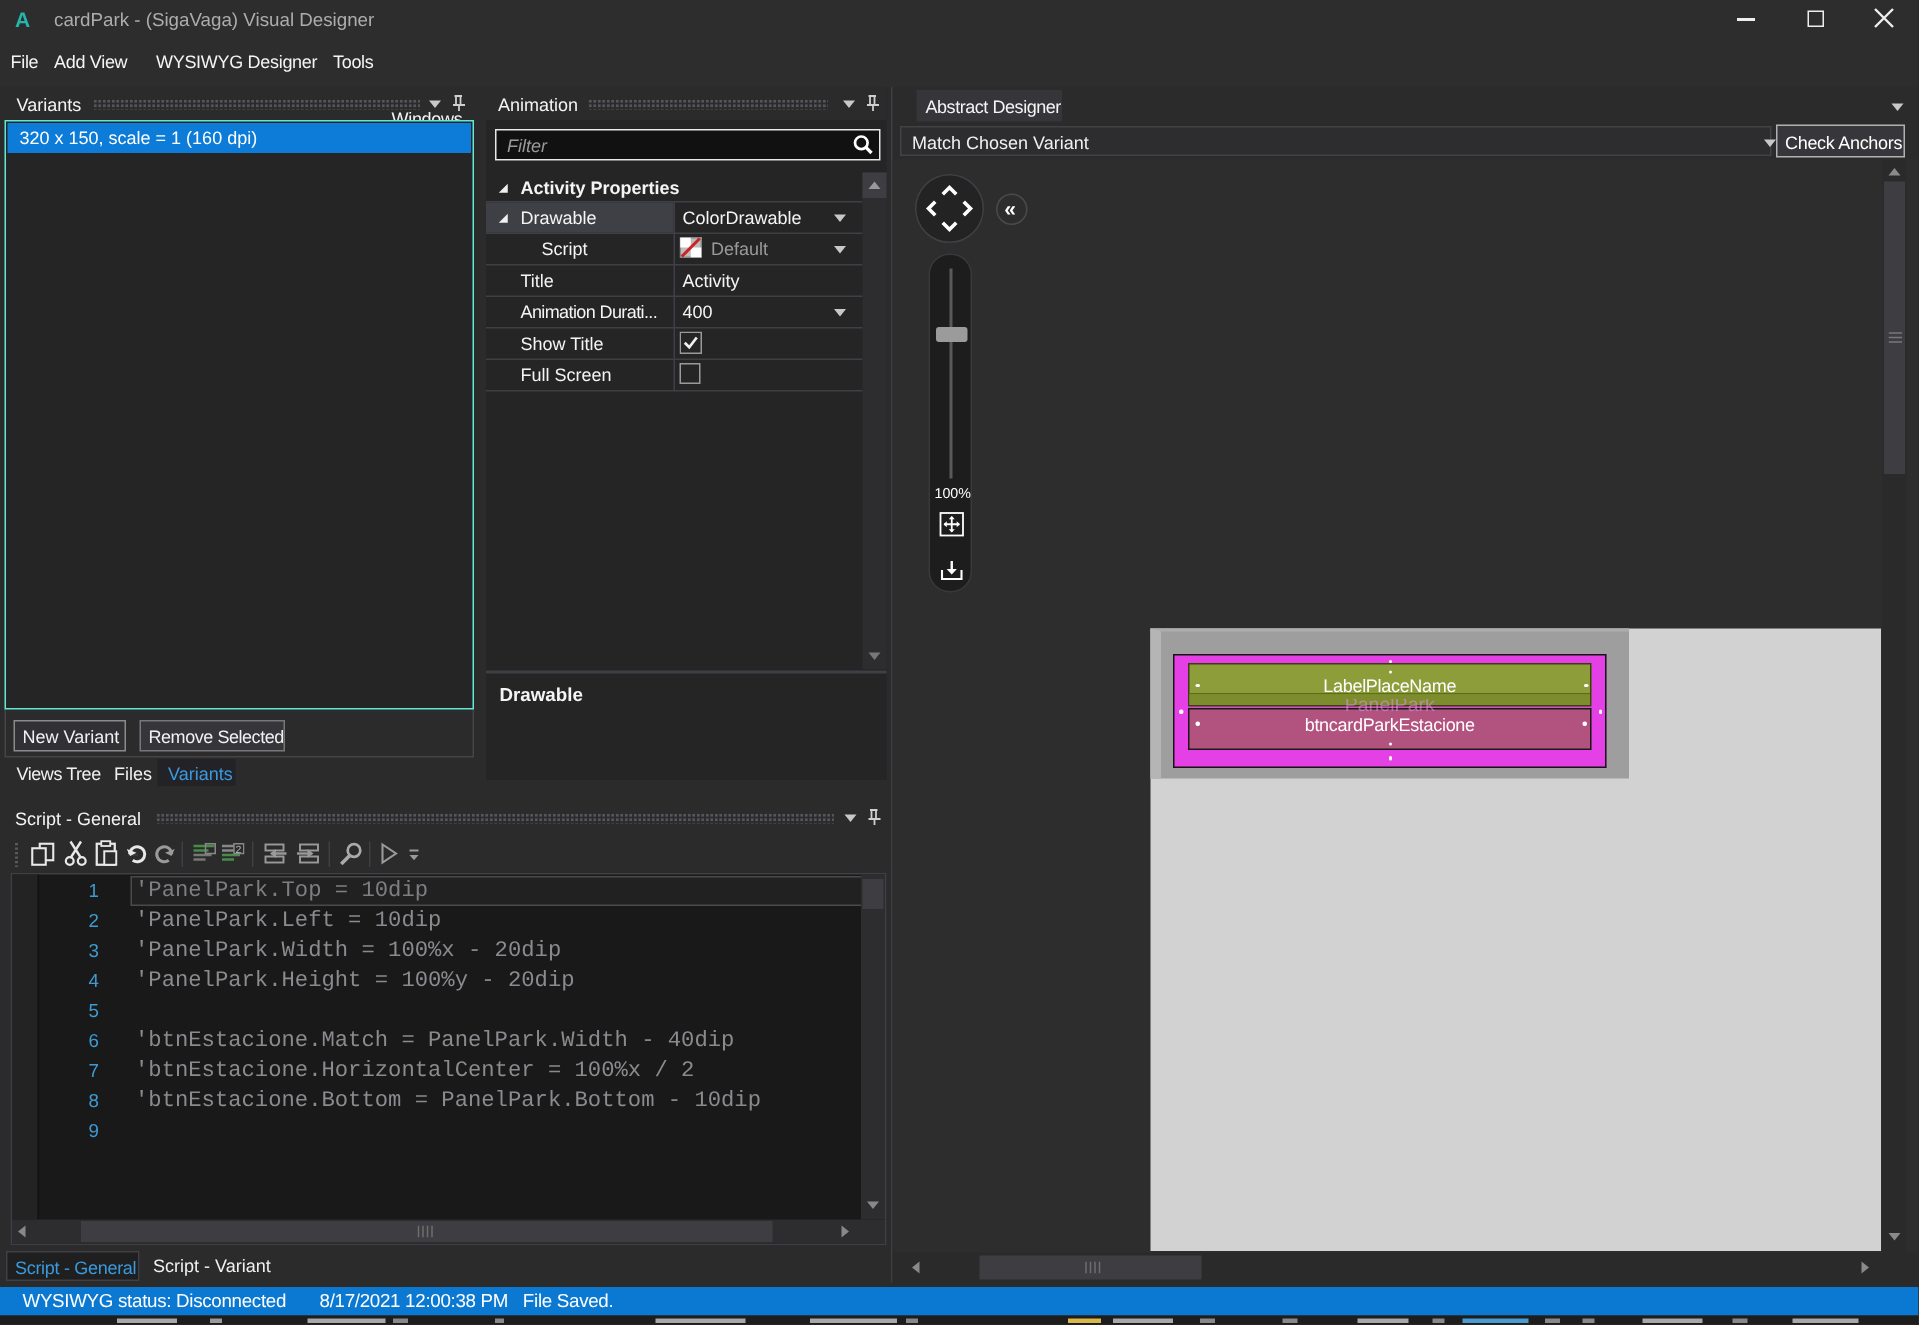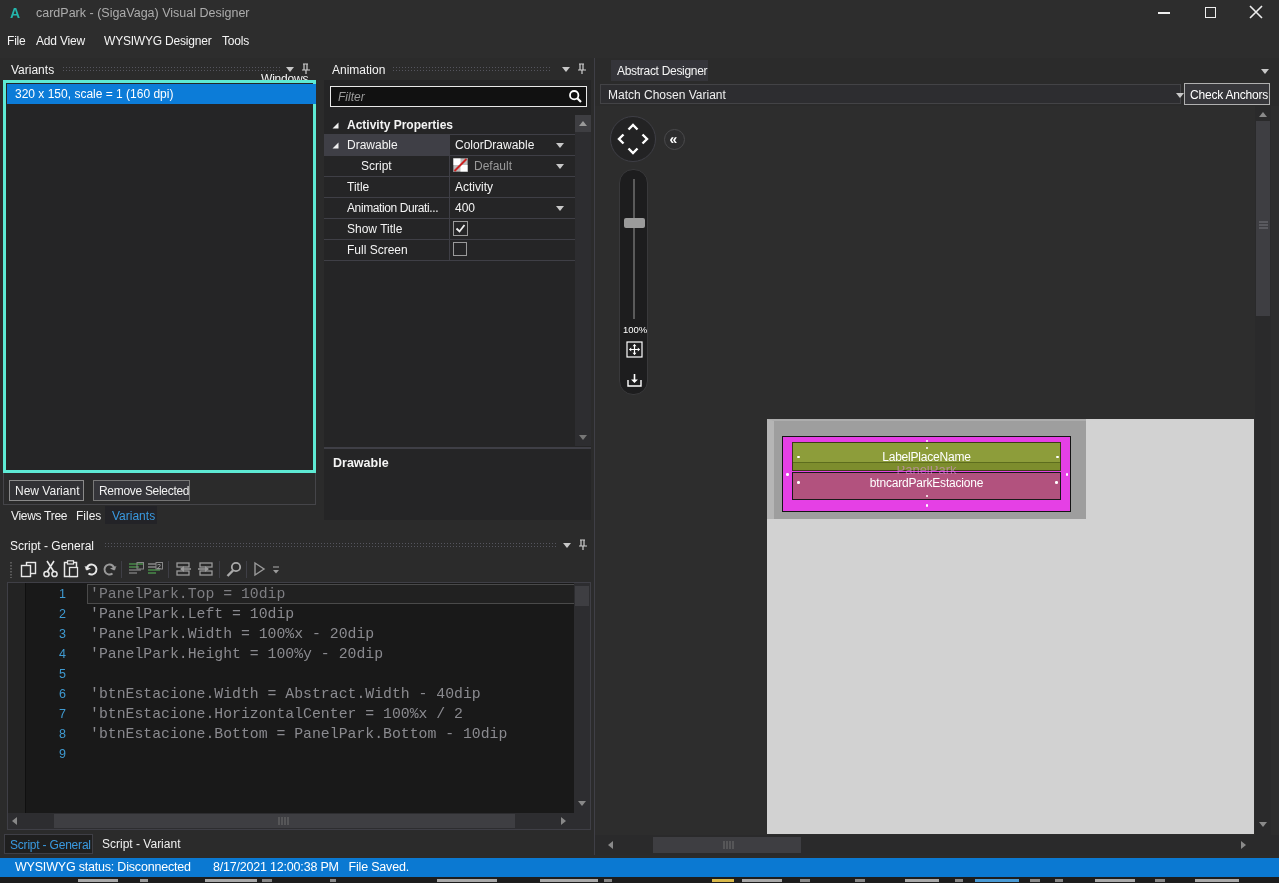--- a/index.html
+++ b/index.html
@@ -40,21 +40,21 @@
   <div class="abs" style="left:0;top:58px;width:319px;height:470px;">
     <span class="hdrtxt abs" style="left:11px;top:5px;">Variants</span>
     <div class="dots abs" style="left:62px;top:8px;width:218px;"></div>
     <div class="chev abs" style="left:286px;top:9px;"></div>
     <svg class="abs" style="left:301px;top:5px;" width="10" height="12">
       <path d="M2,1 h5 M3,1 v6 h3 v-6 M1,7 h8 M5,7 v4" stroke="#cfcfcf" stroke-width="1.2" fill="none"></path>
     </svg>
 
     <div class="abs" style="left:3px;top:22px;width:313px;height:425px;border:1px solid #454549;"></div>
 
-    <div class="abs" style="left:3px;top:22px;width:313px;height:393px;background:#252526;border:3px solid #5eead4;">
+    <div class="abs" style="left:3px;top:22px;width:313px;height:393px;background:#252526;border:1px solid #5eead4;">
       <div class="abs" style="left:1px;top:1px;width:309px;height:20px;background:#0c7cd8;">
         <span class="abs" style="left:8px;top:3px;font-size:12px;color:#fff;">320 x 150, scale = 1 (160 dpi)</span>
       </div>
     </div>
 
     <div class="abs" style="left:9px;top:422px;width:75px;height:21px;background:#313135;border:1px solid #8a8a8a;">
       <span class="abs" style="left:5px;top:3px;font-size:12px;">New Variant</span>
     </div>
     <div class="abs" style="left:93px;top:422px;width:97px;height:21px;background:#35353a;border:1px solid #777;">
       <span class="abs" style="left:5px;top:3px;font-size:12px;letter-spacing:-0.3px;">Remove Selected</span>
@@ -220,21 +220,21 @@
 <div class="abs" style="left:36px;top:4px;width:22px;text-align:right;font-size:12.5px;color:#3f9ad1;">1</div>
 <div class="abs" style="left:82px;top:1px;font-family:'Liberation Mono',monospace;font-size:14.8px;line-height:20px;color:#8a8a8f;white-space:pre;">'PanelPark.Top = 10dip</div>
 <div class="abs" style="left:36px;top:24px;width:22px;text-align:right;font-size:12.5px;color:#3f9ad1;">2</div>
 <div class="abs" style="left:82px;top:21px;font-family:'Liberation Mono',monospace;font-size:14.8px;line-height:20px;color:#8a8a8f;white-space:pre;">'PanelPark.Left = 10dip</div>
 <div class="abs" style="left:36px;top:44px;width:22px;text-align:right;font-size:12.5px;color:#3f9ad1;">3</div>
 <div class="abs" style="left:82px;top:41px;font-family:'Liberation Mono',monospace;font-size:14.8px;line-height:20px;color:#8a8a8f;white-space:pre;">'PanelPark.Width = 100%x - 20dip</div>
 <div class="abs" style="left:36px;top:64px;width:22px;text-align:right;font-size:12.5px;color:#3f9ad1;">4</div>
 <div class="abs" style="left:82px;top:61px;font-family:'Liberation Mono',monospace;font-size:14.8px;line-height:20px;color:#8a8a8f;white-space:pre;">'PanelPark.Height = 100%y - 20dip</div>
 <div class="abs" style="left:36px;top:84px;width:22px;text-align:right;font-size:12.5px;color:#3f9ad1;">5</div>
 <div class="abs" style="left:36px;top:104px;width:22px;text-align:right;font-size:12.5px;color:#3f9ad1;">6</div>
-<div class="abs" style="left:82px;top:101px;font-family:'Liberation Mono',monospace;font-size:14.8px;line-height:20px;color:#8a8a8f;white-space:pre;">'btnEstacione.Width = Abstract.Width - 40dip</div>
+<div class="abs" style="left:82px;top:101px;font-family:'Liberation Mono',monospace;font-size:14.8px;line-height:20px;color:#8a8a8f;white-space:pre;">'btnEstacione.Match = PanelPark.Width - 40dip</div>
 <div class="abs" style="left:36px;top:124px;width:22px;text-align:right;font-size:12.5px;color:#3f9ad1;">7</div>
 <div class="abs" style="left:82px;top:121px;font-family:'Liberation Mono',monospace;font-size:14.8px;line-height:20px;color:#8a8a8f;white-space:pre;">'btnEstacione.HorizontalCenter = 100%x / 2</div>
 <div class="abs" style="left:36px;top:144px;width:22px;text-align:right;font-size:12.5px;color:#3f9ad1;">8</div>
 <div class="abs" style="left:82px;top:141px;font-family:'Liberation Mono',monospace;font-size:14.8px;line-height:20px;color:#8a8a8f;white-space:pre;">'btnEstacione.Bottom = PanelPark.Bottom - 10dip</div>
 <div class="abs" style="left:36px;top:164px;width:22px;text-align:right;font-size:12.5px;color:#3f9ad1;">9</div>
 </div>
 
       <div class="abs" style="left:79px;top:1px;width:488px;height:20px;border:1px solid #4a4a4a;background:rgba(70,70,70,0.18);"></div>
 
       <div class="abs" style="left:566px;top:0;width:16px;height:230px;background:#2d2d30;">

